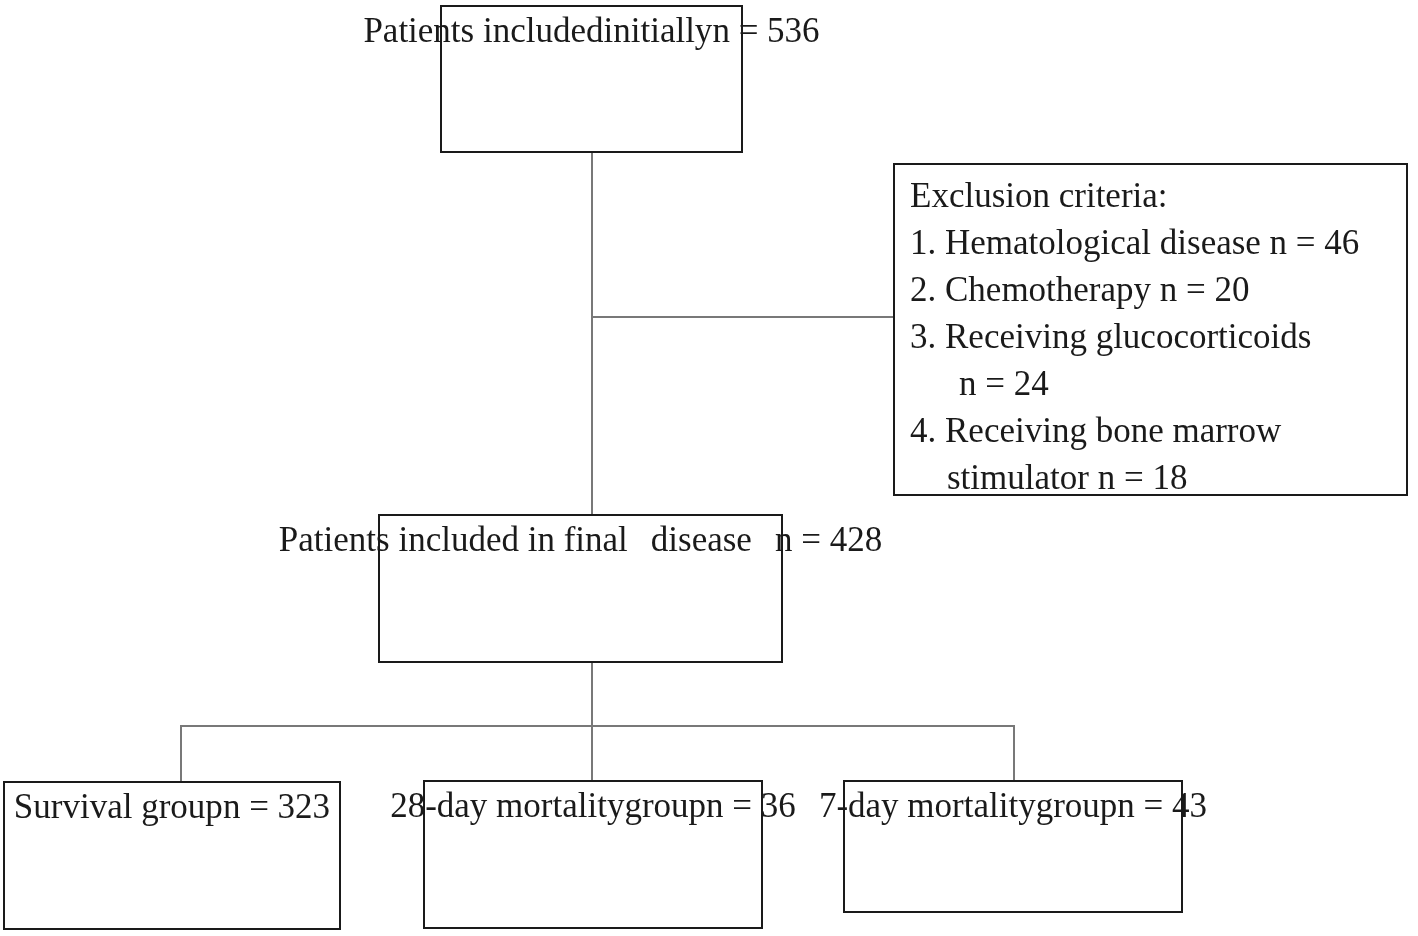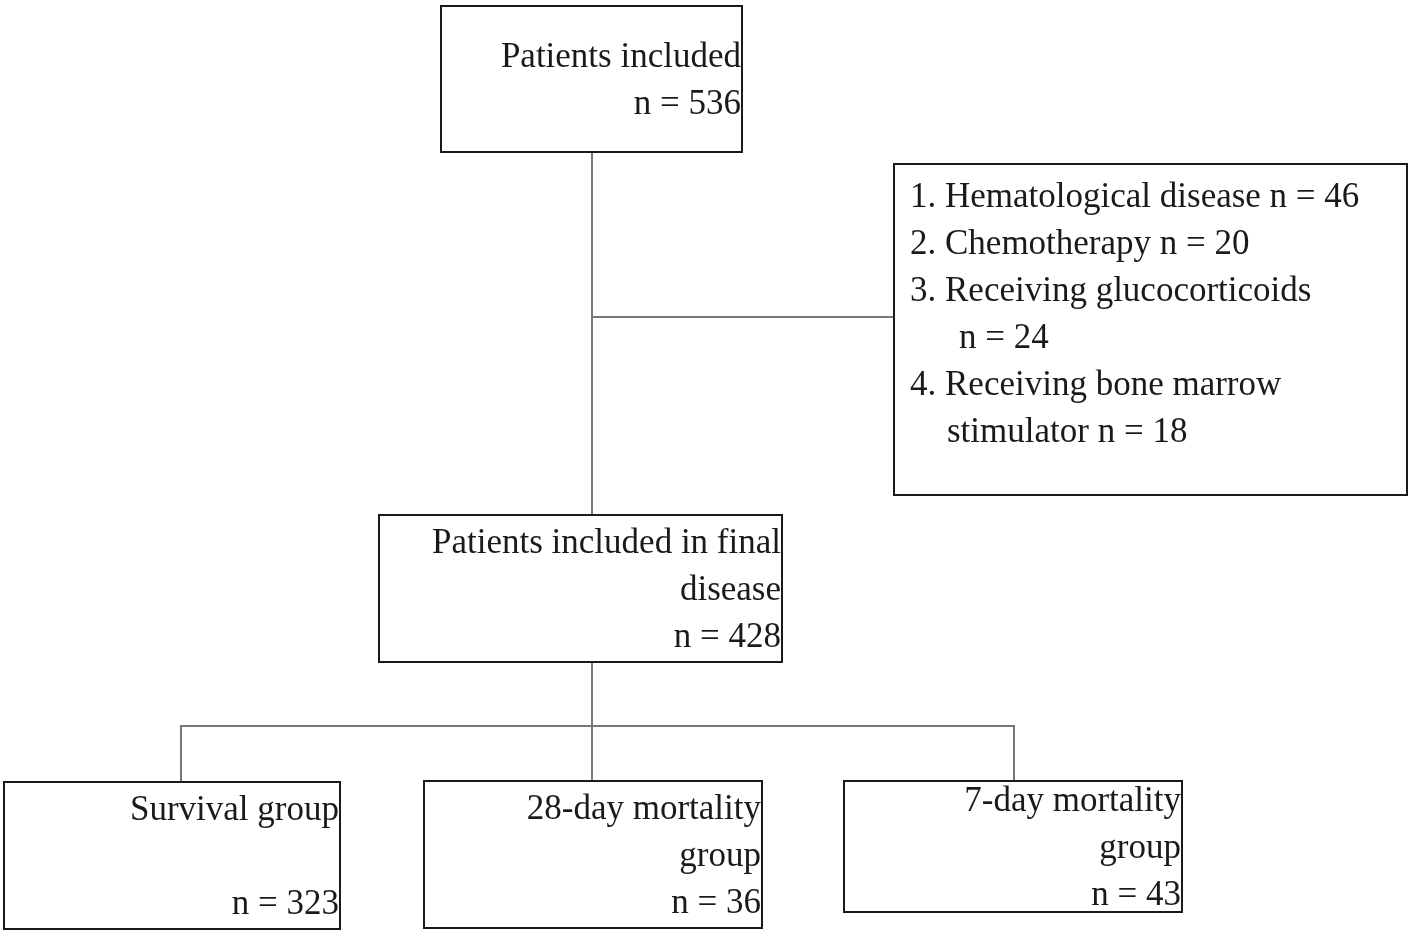--- a/index.html
+++ b/index.html
@@ -20,39 +20,39 @@
     position: absolute;
     box-sizing: border-box;
     border: 2px solid #1a1a1a;
     background: #ffffff;
     font-size: 35px;
     line-height: 47px;
     z-index: 2;
   }
   .flow-box.centered {
     display: flex;
-    flex-direction: column;
+    flex-direction: row;
     justify-content: center;
-    text-align: right;
+    text-align: center;
   }
   .box-line {
     height: 47px;
     line-height: 47px;
     white-space: nowrap;
   }
   
   #box-initial   { left: 440px; top: 5px;   width: 303px; height: 148px; }
   
   #box-exclusion { left: 893px; top: 163px; width: 515px; height: 333px;
                    padding: 7px 8px 0 15px; text-align: left; }
   #box-exclusion .box-line { white-space: nowrap; }
   .indent-a { padding-left: 49px; }
   .indent-b { padding-left: 37px; }
   
-  #box-final     { left: 378px; top: 514px; width: 405px; height: 149px; }
+  #box-final     { left: 378px; top: 514px; width: 405px; height: 149px; gap: 23px; }
   
   #box-survival  { left: 3px;   top: 781px; width: 338px; height: 149px; }
   #box-m28       { left: 423px; top: 780px; width: 340px; height: 149px; }
   #box-m7        { left: 843px; top: 780px; width: 340px; height: 133px; }
 
   .connector {
     position: absolute;
     background: #787878;
     z-index: 1;
   }
@@ -70,24 +70,26 @@
 
   <div class="connector" id="conn-initial-final"></div>
   <div class="connector" id="conn-exclusion-branch"></div>
   <div class="connector" id="conn-final-distributor"></div>
   <div class="connector" id="conn-distributor"></div>
   <div class="connector" id="conn-drop-survival"></div>
   <div class="connector" id="conn-drop-m7"></div>
 
   <div class="flow-box centered" id="box-initial">
     <div class="box-line">Patients included</div>
+    <div class="box-line">initially</div>
     <div class="box-line">n = 536</div>
   </div>
 
   <div class="flow-box" id="box-exclusion">
+    <div class="box-line">Exclusion criteria:</div>
     <div class="box-line">1. Hematological disease n = 46</div>
     <div class="box-line">2. Chemotherapy n = 20</div>
     <div class="box-line">3. Receiving glucocorticoids</div>
     <div class="box-line indent-a">n = 24</div>
     <div class="box-line">4. Receiving bone marrow</div>
     <div class="box-line indent-b">stimulator n = 18</div>
   </div>
 
   <div class="flow-box centered" id="box-final">
     <div class="box-line">Patients included in final</div>

